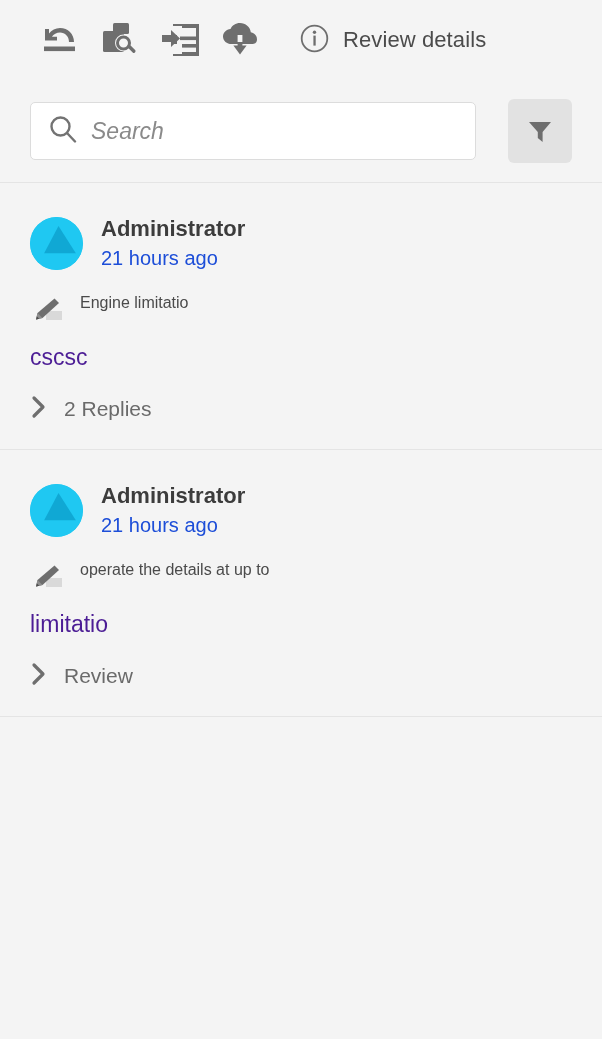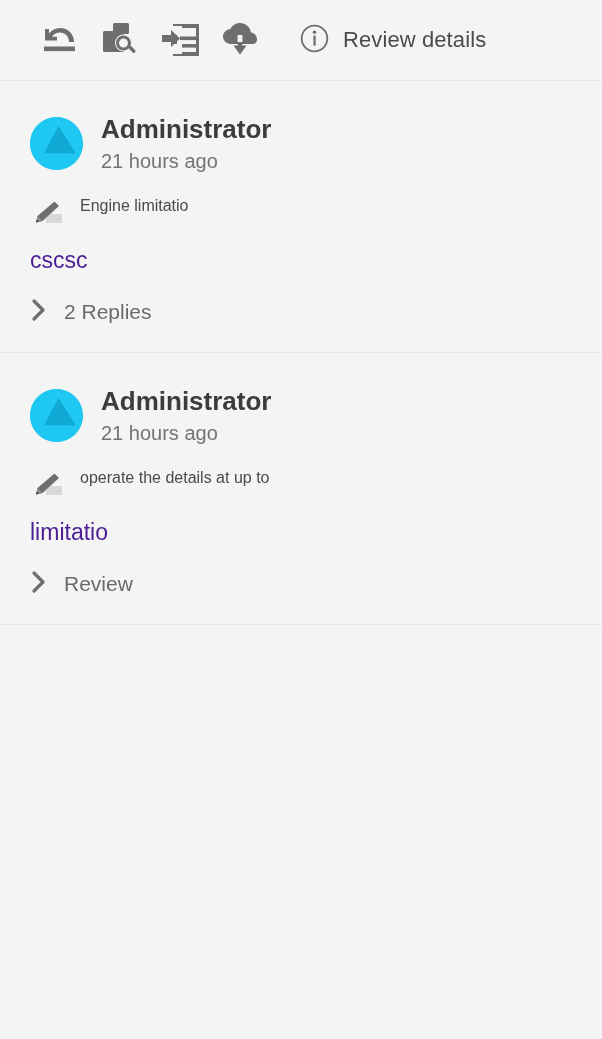--- a/index.html
+++ b/index.html
@@ -147,28 +147,28 @@
     overflow: hidden;
     position: relative;
   }
   .avatar svg { display:block; }
   .author-meta {
     display: flex;
     flex-direction: column;
     justify-content: center;
   }
   .author-name {
-    font-size: 26px;
+    font-size: 22px;
     font-weight: bold;
     color: #3c3c3c;
     line-height: 1.28;
   }
   .comment-time {
     font-size: 20px;
-    color: #737373;
+    color: #1d4ed8;
     line-height: 1.3;
     margin-top: 2px;
   }
 
   .quote-row {
     display: flex;
     align-items: flex-start;
     margin-bottom: 16px;
   }
   .quote-ico {
@@ -261,20 +261,38 @@
         <svg width="29" height="29" viewBox="0 0 29 29">
           <circle cx="14.5" cy="14.5" r="12.8" fill="none" stroke="#6e6e6e" stroke-width="1.8"></circle>
           <circle cx="14.5" cy="8.2" r="1.7" fill="#6e6e6e"></circle>
           <rect x="13.4" y="11.6" width="2.3" height="10" fill="#6e6e6e"></rect>
         </svg>
       </span>
       <span class="review-details-label">Review details</span>
     </div>
   </div>
 
+  <div class="search-row">
+    <div class="search-box">
+      <span class="search-ico">
+        <svg width="28" height="28" viewBox="0 0 28 28">
+          <circle cx="11.5" cy="11.5" r="9" fill="none" stroke="#737373" stroke-width="2.4"></circle>
+          <line x1="18" y1="18" x2="26" y2="26.5" stroke="#737373" stroke-width="2.4" stroke-linecap="round"></line>
+        </svg>
+      </span>
+      <input class="search-input" type="text" placeholder="Search" style="">
+    </div>
+    <button class="filter-btn">
+      <span>
+        <svg width="30" height="30" viewBox="0 0 30 30">
+          <path d="M4 7 L26 7 L17.6 17 L17.6 27 L12.8 23 L12.8 17 Z" fill="#6e6e6e"></path>
+        </svg>
+      </span>
+    </button>
+  </div>
 
   <div class="divider"></div>
 
   <div class="comment-list">
 
     <div class="comment-card">
       <div class="author-row">
         <div class="avatar">
           <svg width="53" height="53" viewBox="0 0 53 53">
             <circle cx="26.5" cy="26.5" r="26.5" fill="#1fc8f2"></circle>

